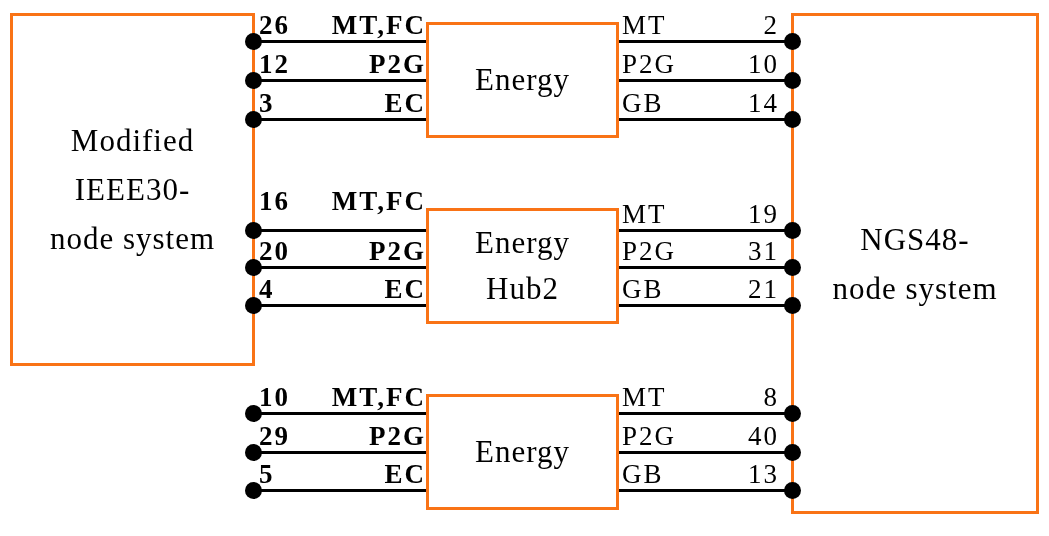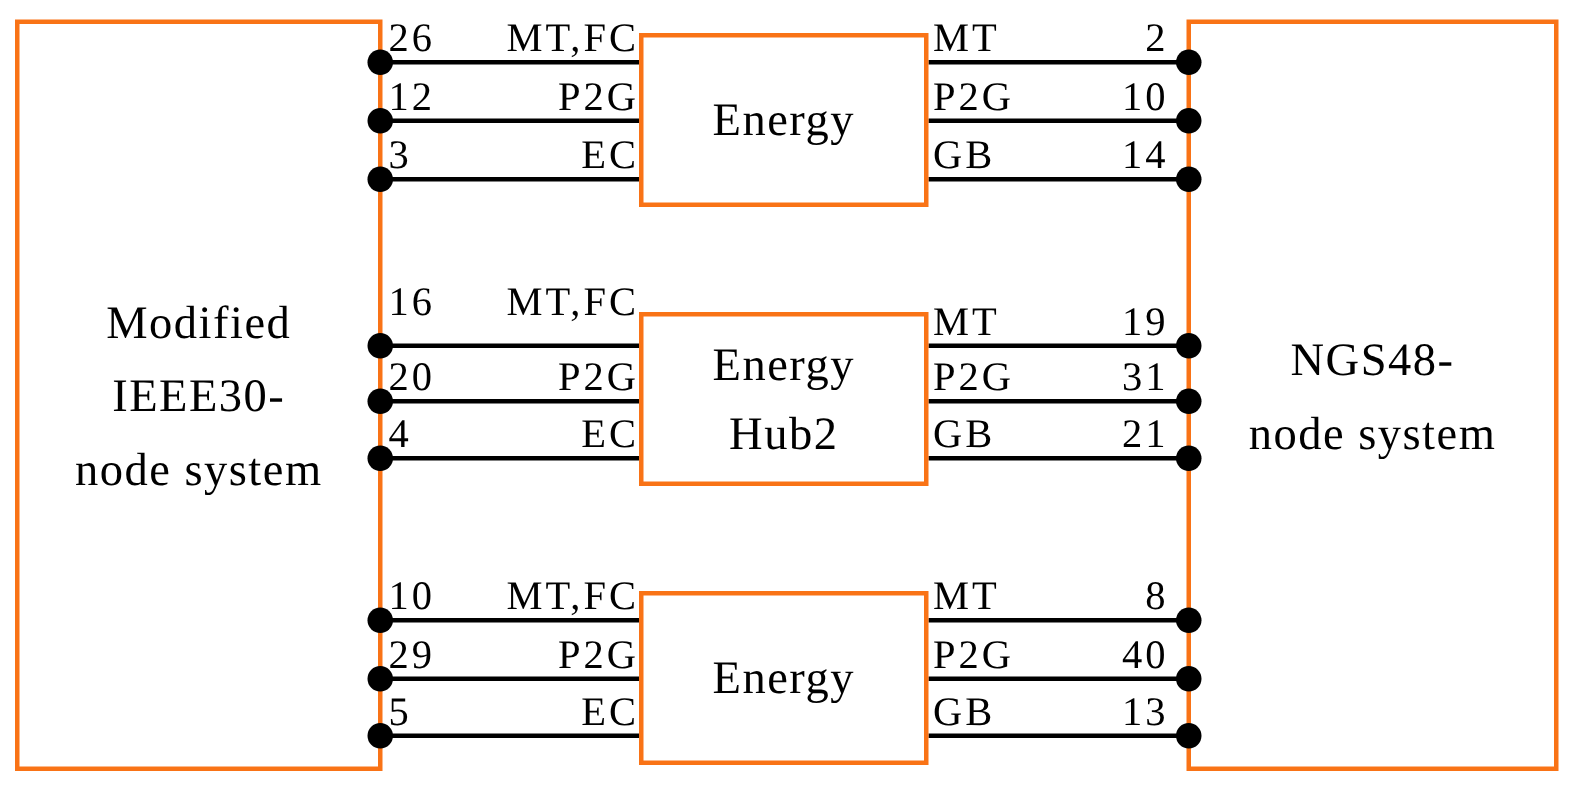--- a/index.html
+++ b/index.html
@@ -22,21 +22,21 @@
     display: flex;
     flex-direction: column;
     justify-content: center;
     align-items: center;
     text-align: center;
     font-size: 31px;
     line-height: 49px;
     letter-spacing: 1px;
     z-index: 1;
   }
-  .sysbox.left  { left: 10px;  top: 13px; width: 245px; height: 501px; }
+  .sysbox.left  { left: 10px;  top: 13px; width: 245px; height: 353px; }
   .sysbox.right { left: 791px; top: 13px; width: 248px; height: 501px; }
   .hub {
     left: 426px;
     width: 193px;
     height: 116px;
     display: flex;
     flex-direction: column;
     justify-content: center;
     align-items: center;
     text-align: center;
@@ -68,21 +68,21 @@
     height: 30px;
     display: flex;
     justify-content: space-between;
     align-items: flex-end;
     font-size: 27px;
     line-height: 29px;
     letter-spacing: 2px;
     white-space: nowrap;
     z-index: 2;
   }
-  .lbl.l { left: 259px; width: 167px; }
+  .lbl.l { left: 259px; width: 167px; font-weight: bold; }
   .lbl.r { left: 622px; width: 157px; }
 </style>
 </head>
 <body>
 
 <div class="canvas">
 
   <div class="box sysbox left">
     <div>Modified</div>
     <div>IEEE30-</div>

